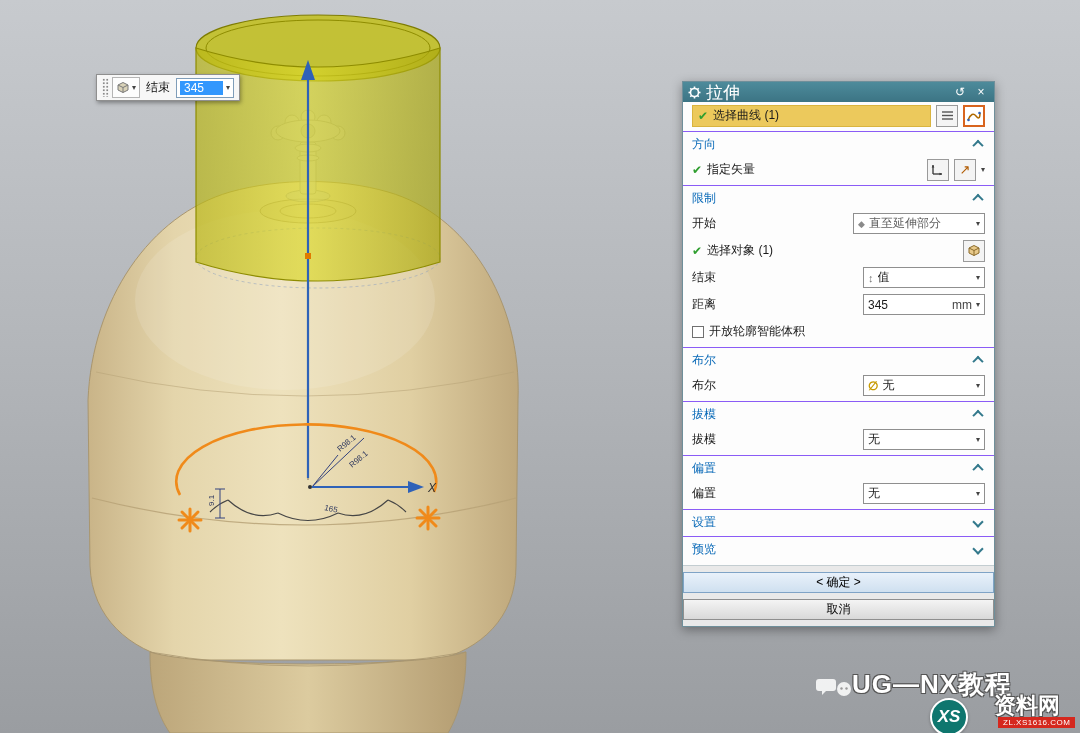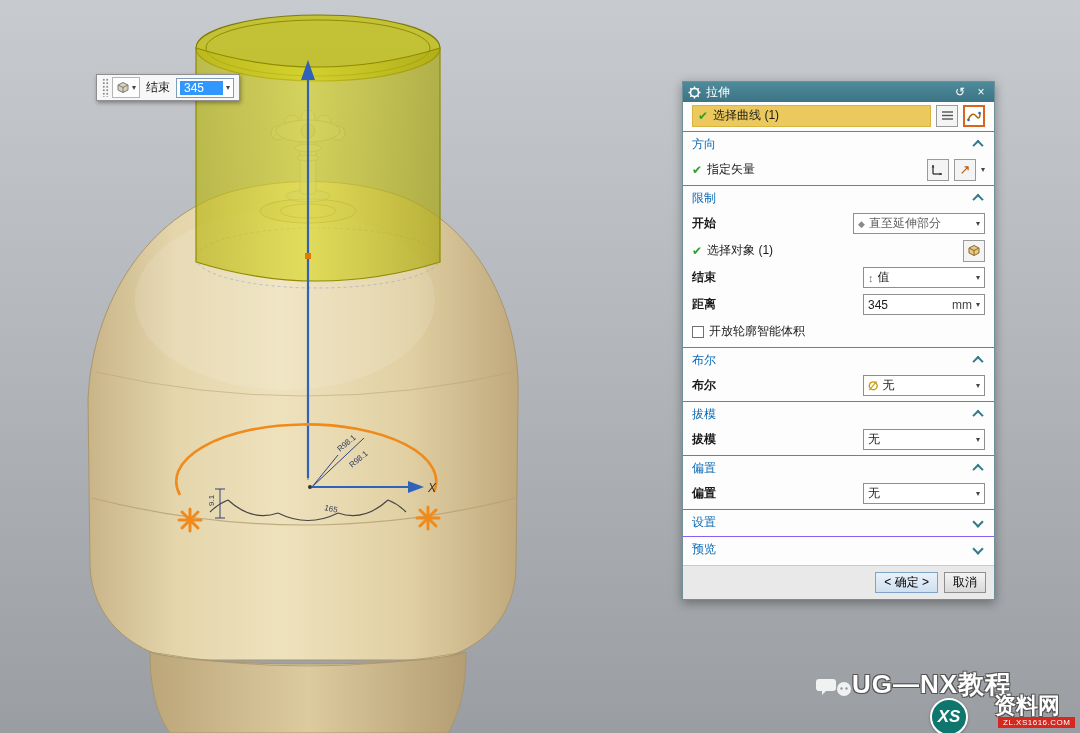--- a/index.html
+++ b/index.html
@@ -30,21 +30,21 @@
   .tb-value { font-size:12px; background:#3297fd; color:#fff; padding:0 4px; flex:1; }
 
   
   .dialog {
     position:absolute; left:682px; top:81px; width:313px;
     background:#fdfdfd; border:1px solid #6f8f9a; font-size:12px; color:#1a1a1a;
     box-shadow:0 3px 10px rgba(0,0,0,.35);
   }
   .dlg-header { height:20px; background:linear-gradient(#4d8b9b,#3c7484);
     display:flex; align-items:center; gap:5px; padding:0 5px; color:#fff; }
-  .dlg-title { flex:1; font-size:12px; }
+  .dlg-title { flex:1; font-size:17px; }
   .dlg-hbtn { width:16px; text-align:center; font-size:12px; color:#fff; }
   .sec { display:flex; align-items:center; height:25px; padding:0 9px;
     border-top:1px solid #8b5cf6; margin-top:2px; }
   .sec.first { border-top:none; margin-top:0; }
   .sec-title { color:#0a6ab8; flex:1; }
   .chev { width:8px; height:8px; border-left:2px solid #33798c; border-top:2px solid #33798c; margin-right:3px; }
   .chev.up   { transform:rotate(45deg) translate(1px,1px); }
   .chev.down { transform:rotate(225deg); }
   .drow { display:flex; align-items:center; gap:5px; padding:2px 9px; min-height:27px; }
   .check { color:#2f9e2f; font-size:12px; }
@@ -52,28 +52,28 @@
     background:#ecc95c; border:1px solid #d9b43f; height:22px; padding:0 5px; }
   .ibtn { width:22px; height:22px; border:1px solid #9a9a9a; background:#f4f4f4;
     display:flex; align-items:center; justify-content:center; flex:none; }
   .ibtn.active { border:2px solid #d8641e; background:#fff; }
   .spacer { flex:1; }
   .dd { display:flex; align-items:center; gap:4px; width:122px; height:21px;
     border:1px solid #8f8f8f; background:#fff; padding:0 4px; flex:none; }
   .dd.wide { width:132px; }
   .dd .txt { flex:1; white-space:nowrap; overflow:hidden; }
   .dd .gray { color:#5f5f5f; }
-  .field-label { width:64px;font-weight:bold; }
+  .field-label { width:64px; }
   .cbx { width:12px; height:12px; border:1px solid #707070; background:#fff; flex:none; }
   .unit { color:#444; }
   .none-ico { color:#c79a00; font-weight:bold; }
   .dim-ico { color:#777; font-size:11px; }
   .diamond { color:#8a8a8a; font-size:9px; }
-  .footer { display:flex; justify-content:flex-end; gap:6px; padding:6px 8px;
-    background:#e9e9e9; border-top:1px solid #c3cdd1; margin-top:4px; }
+  .footer { display:flex; justify-content:flex-end; gap:6px; padding:6px 0;
+    background:#e9e9e9; border-top:1px solid #c3cdd1; margin-top:4px;flex-direction:column; }
   .btn { height:21px; padding:0 8px; border:1px solid #8f8f8f;
     background:linear-gradient(#f4f4f4,#d9d9d9); font-size:12px;
     font-family:"Liberation Sans",sans-serif; }
   .btn.primary { border:1px solid #7fa3c6; background:linear-gradient(#e9f1fa,#cfe0f0); }
 
   
   .wm { position:absolute; right:14px; bottom:0; width:250px; height:66px;text-align:center; }
   .outline-txt { color:#fff; font-weight:bold;
     text-shadow:-1px -1px 0 #555, 1px -1px 0 #555, -1px 1px 0 #555, 1px 1px 0 #555; }
   .wm-brand { position:absolute; left:36px; top:0; font-size:26px; letter-spacing:1px; }

